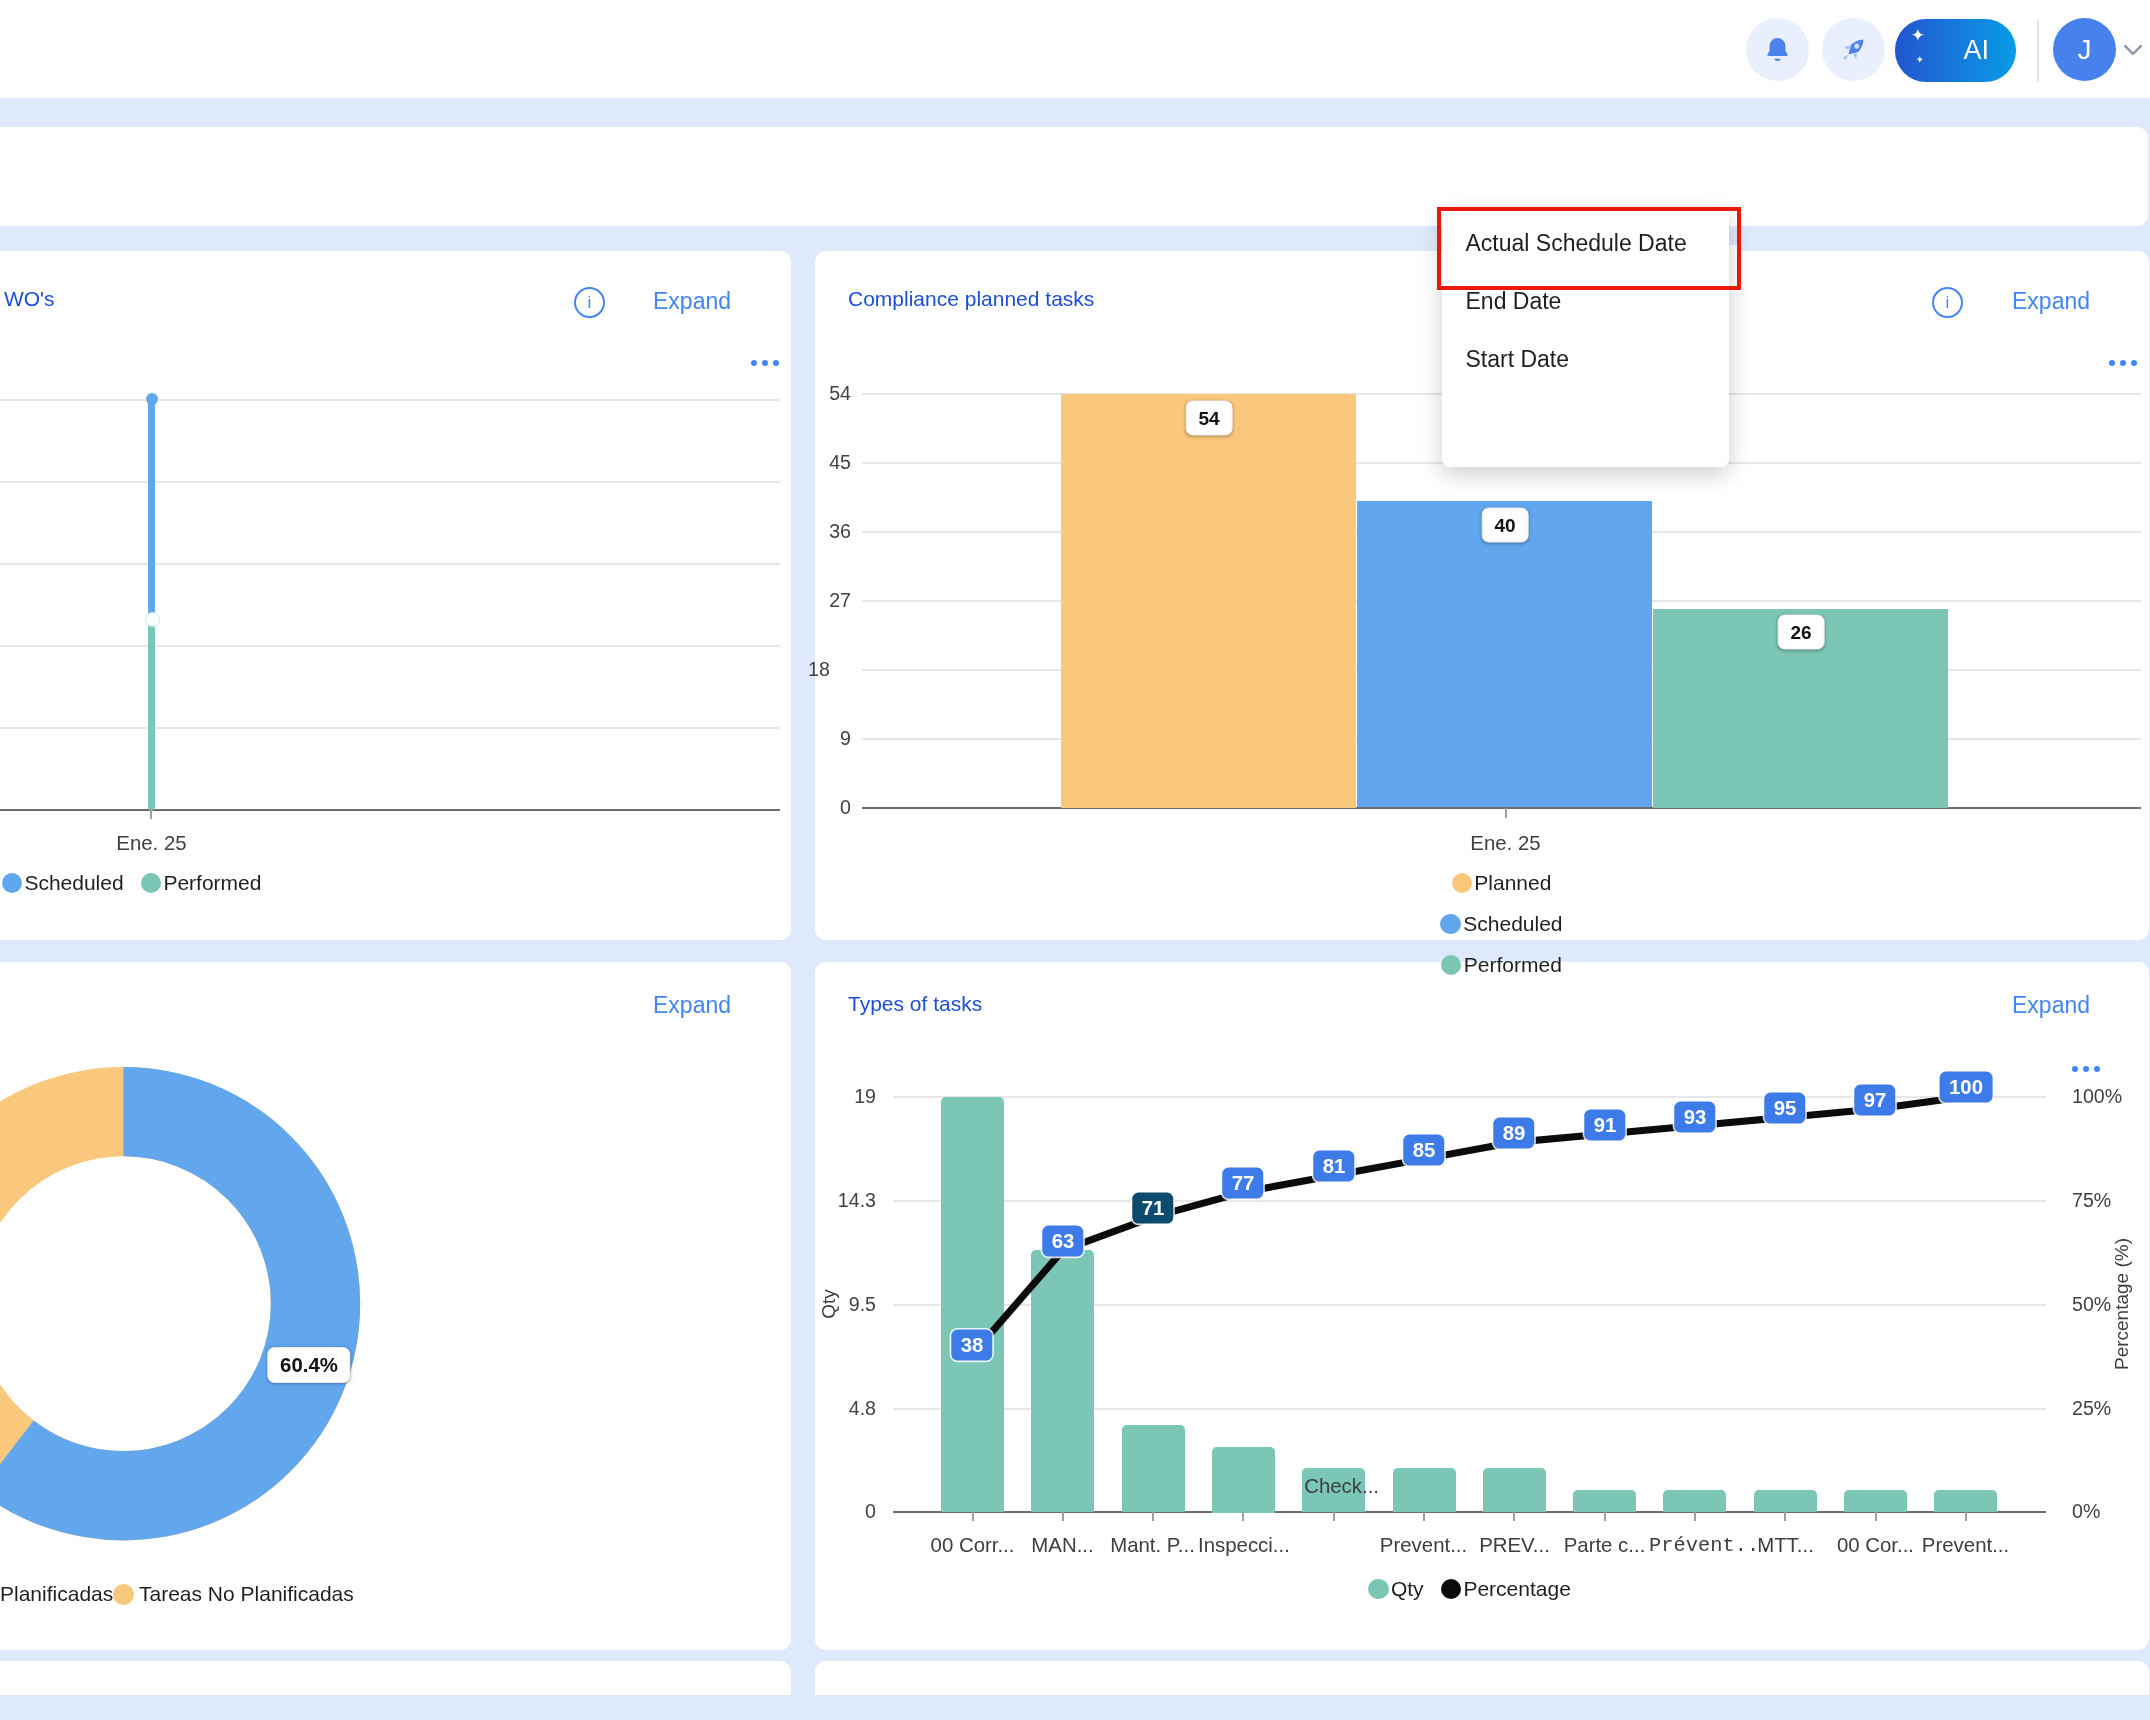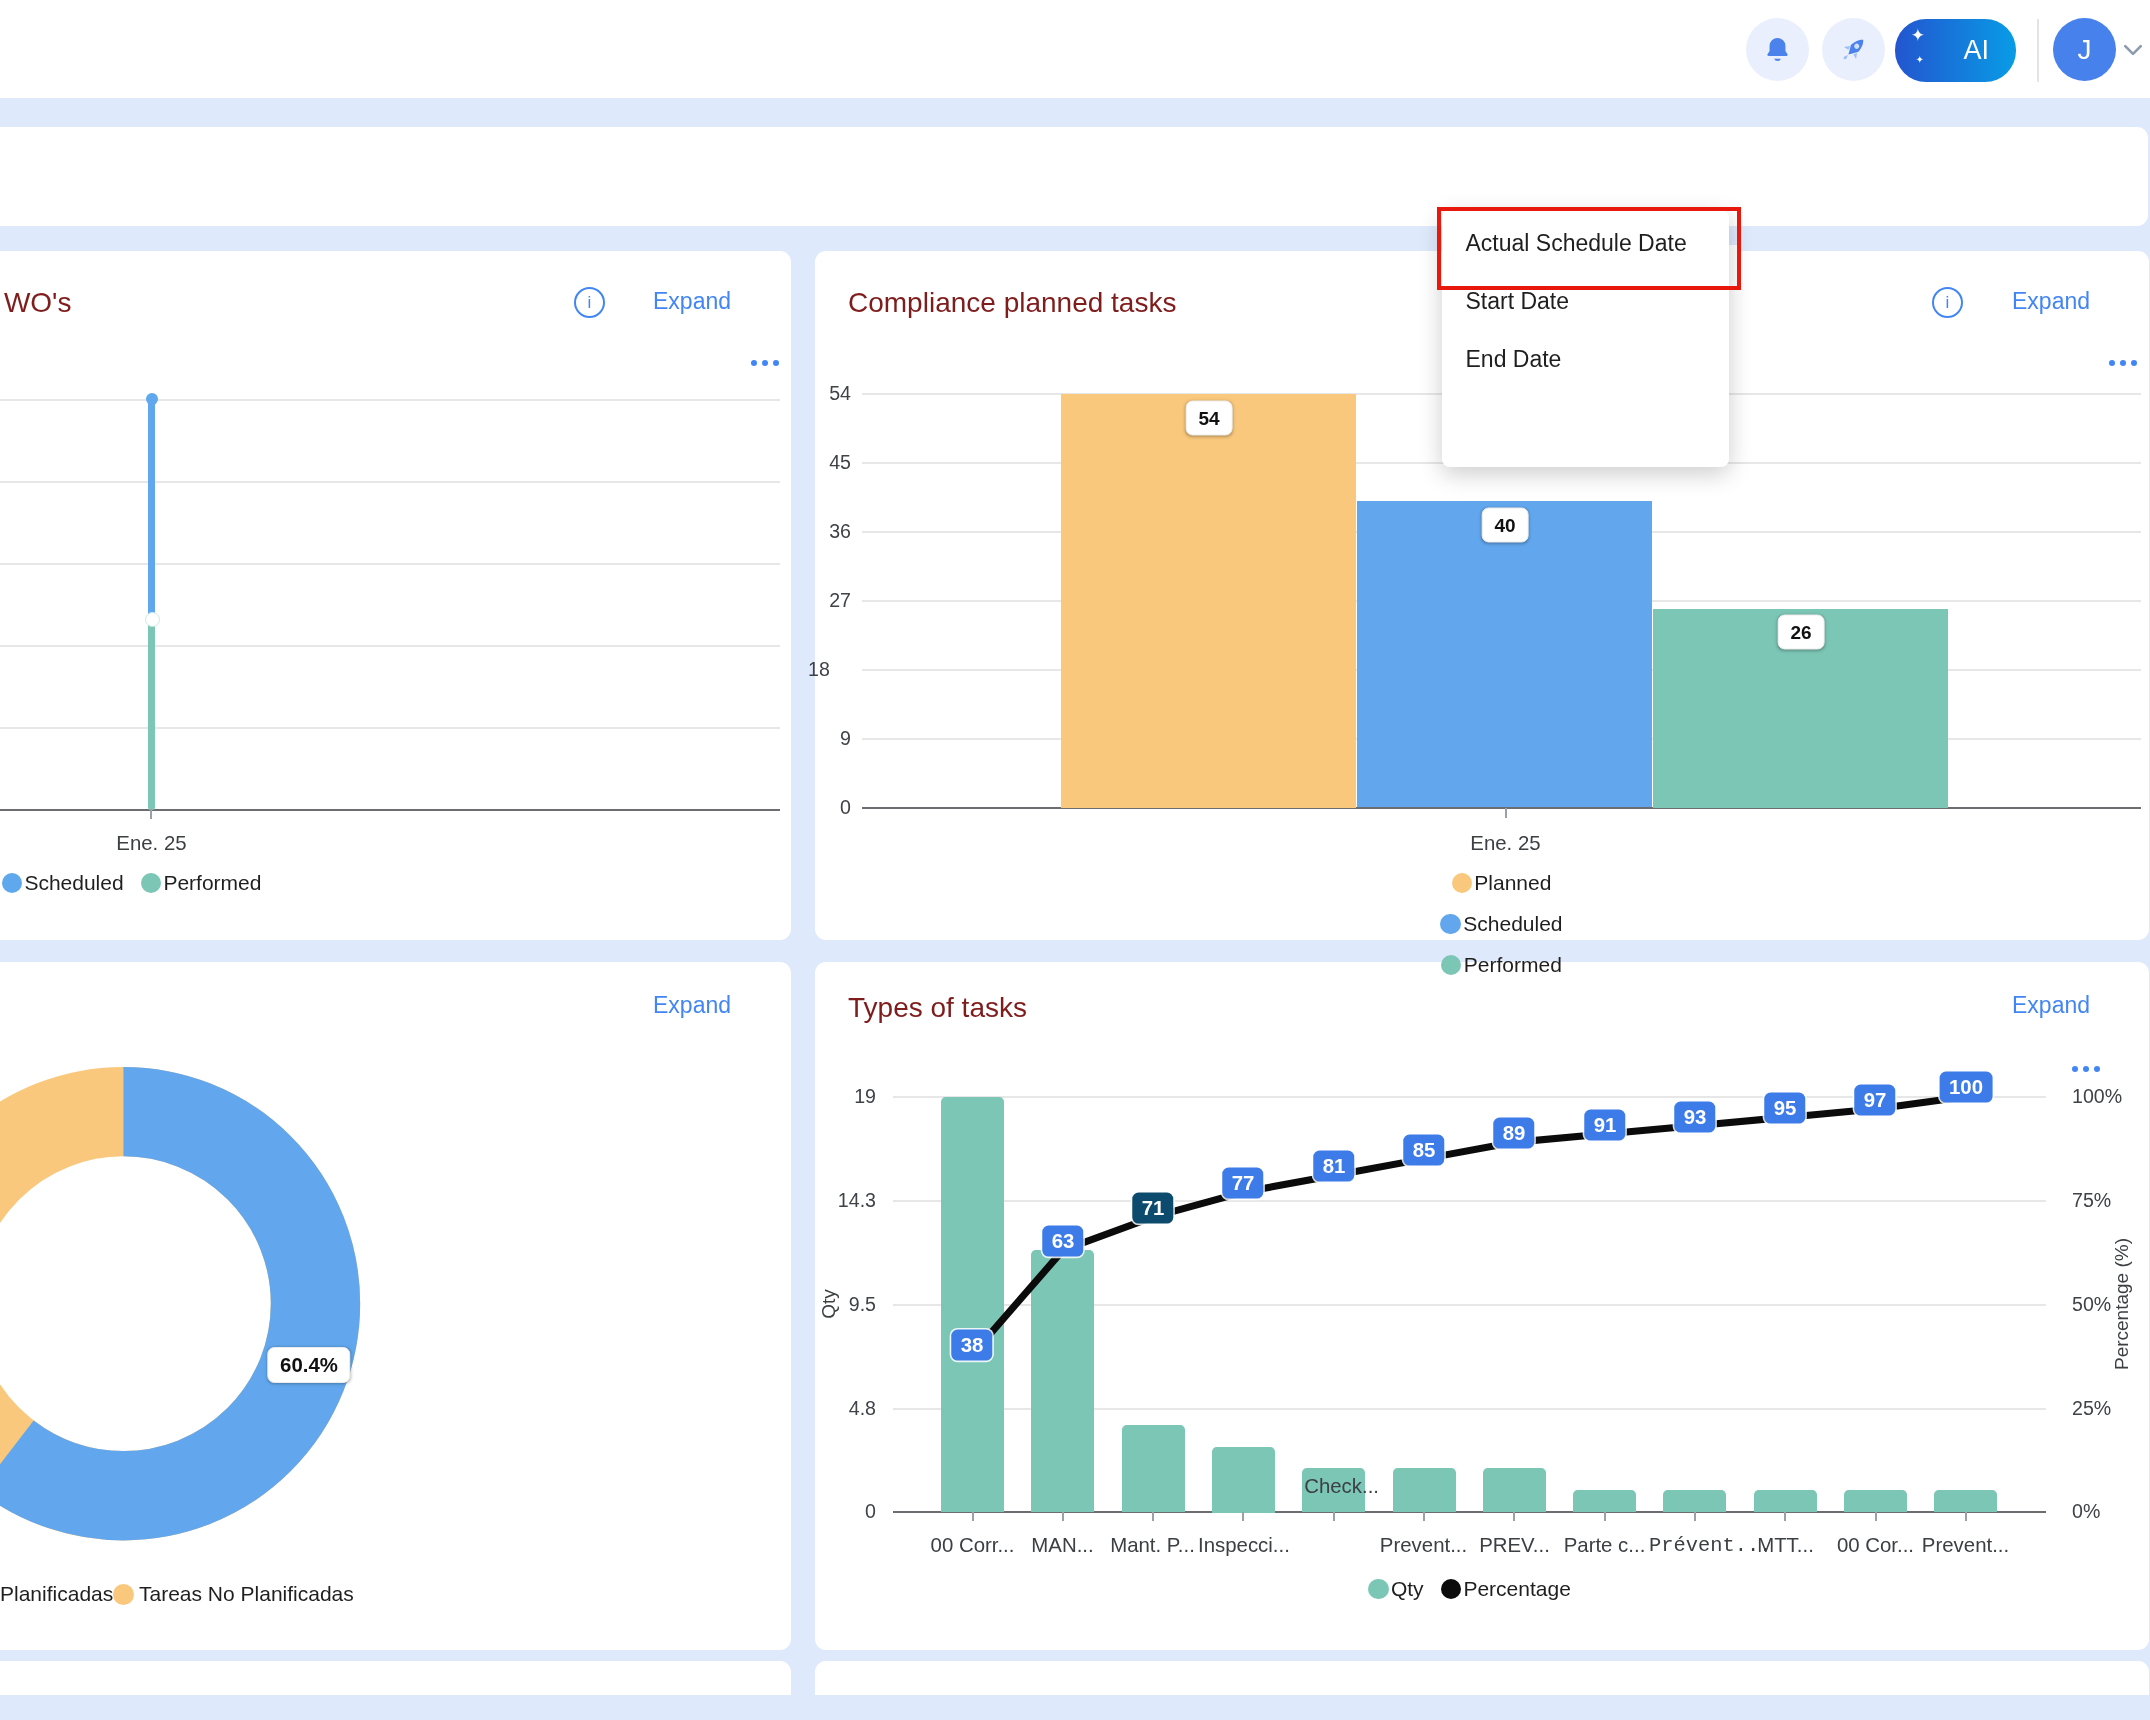--- a/index.html
+++ b/index.html
@@ -1,21 +1,21 @@
 <!DOCTYPE html>
 <html style="font-size:12.5px"><head>
 <meta charset="utf-8">
 <style>
   html,body{margin:0;padding:0;}
   #page{position:relative;width:2151px;height:1721px;background:#dfe9fc;overflow:hidden;
         font-family:"Liberation Sans",sans-serif;}
   .abs{position:absolute;}
   .bar-white{position:absolute;background:#ffffff;}
   .card{position:absolute;background:#ffffff;border-radius:11px;}
-  .title{position:absolute;font-size:28px;color:#7f1d1d;white-space:nowrap;}
+  .title{position:absolute;font-size:21px;color:#1d4ed8;white-space:nowrap;}
   .expand{position:absolute;font-size:23px;color:#4285f4;cursor:pointer;white-space:nowrap;}
   .info{position:absolute;width:27px;height:27px;border:2.4px solid #4285f4;border-radius:50%;
         color:#4285f4;font-size:17px;display:flex;align-items:center;justify-content:center;}
   .dotsmenu{position:absolute;display:flex;gap:4.7px;cursor:pointer;}
   .dotsmenu span{width:6.3px;height:6.3px;border-radius:50%;background:#4285f4;}
   .ytick{position:absolute;font-size:19.6px;color:#3f4347;}
   .xlab{position:absolute;font-size:20.4px;color:#3c4043;text-align:center;white-space:nowrap;}
   .vlab{position:absolute;font-size:19px;color:#3c4043;text-align:center;transform:rotate(-90deg);}
   .legend-row{position:absolute;display:flex;align-items:center;gap:17px;}
   .legend-item{display:flex;align-items:center;gap:2.4px;font-size:21px;color:#1f1f1f;white-space:nowrap;}
@@ -145,22 +145,22 @@
         <line x1="3" y1="25" x2="24" y2="25"></line>
           <circle cx="30" cy="25" r="5.6"></circle>
           <line x1="36.5" y1="25" x2="43" y2="25"></line>
       </g>
     </svg>
     <div class="abs" style="left:2108px;top:146px;width:17px;height:17px;border-radius:50%;background:#f04a3e;"></div>
   </div>
 
   <div class="dropdown" id="dropdown">
       <div class="dd-item">Actual Schedule Date</div>
+      <div class="dd-item">End Date</div>
       <div class="dd-item">Start Date</div>
-      <div class="dd-item">End Date</div>
     </div>
   <div class="redbox"></div>
 
   <div class="card" style="left:0;top:251px;width:791px;height:689px;border-radius:0 11px 11px 0;"></div>
   <div class="card" style="left:815px;top:251px;width:1334px;height:689px;"></div>
   <div class="card" style="left:0;top:962px;width:791px;height:688px;border-radius:0 11px 11px 0;"></div>
   <div class="card" style="left:815px;top:962px;width:1334px;height:688px;"></div>
   <div class="card" style="left:0;top:1661px;width:791px;height:34px;border-radius:0 11px 0 0;"></div>
   <div class="card" style="left:815px;top:1661px;width:1334px;height:34px;border-radius:11px 11px 0 0;"></div>
 

